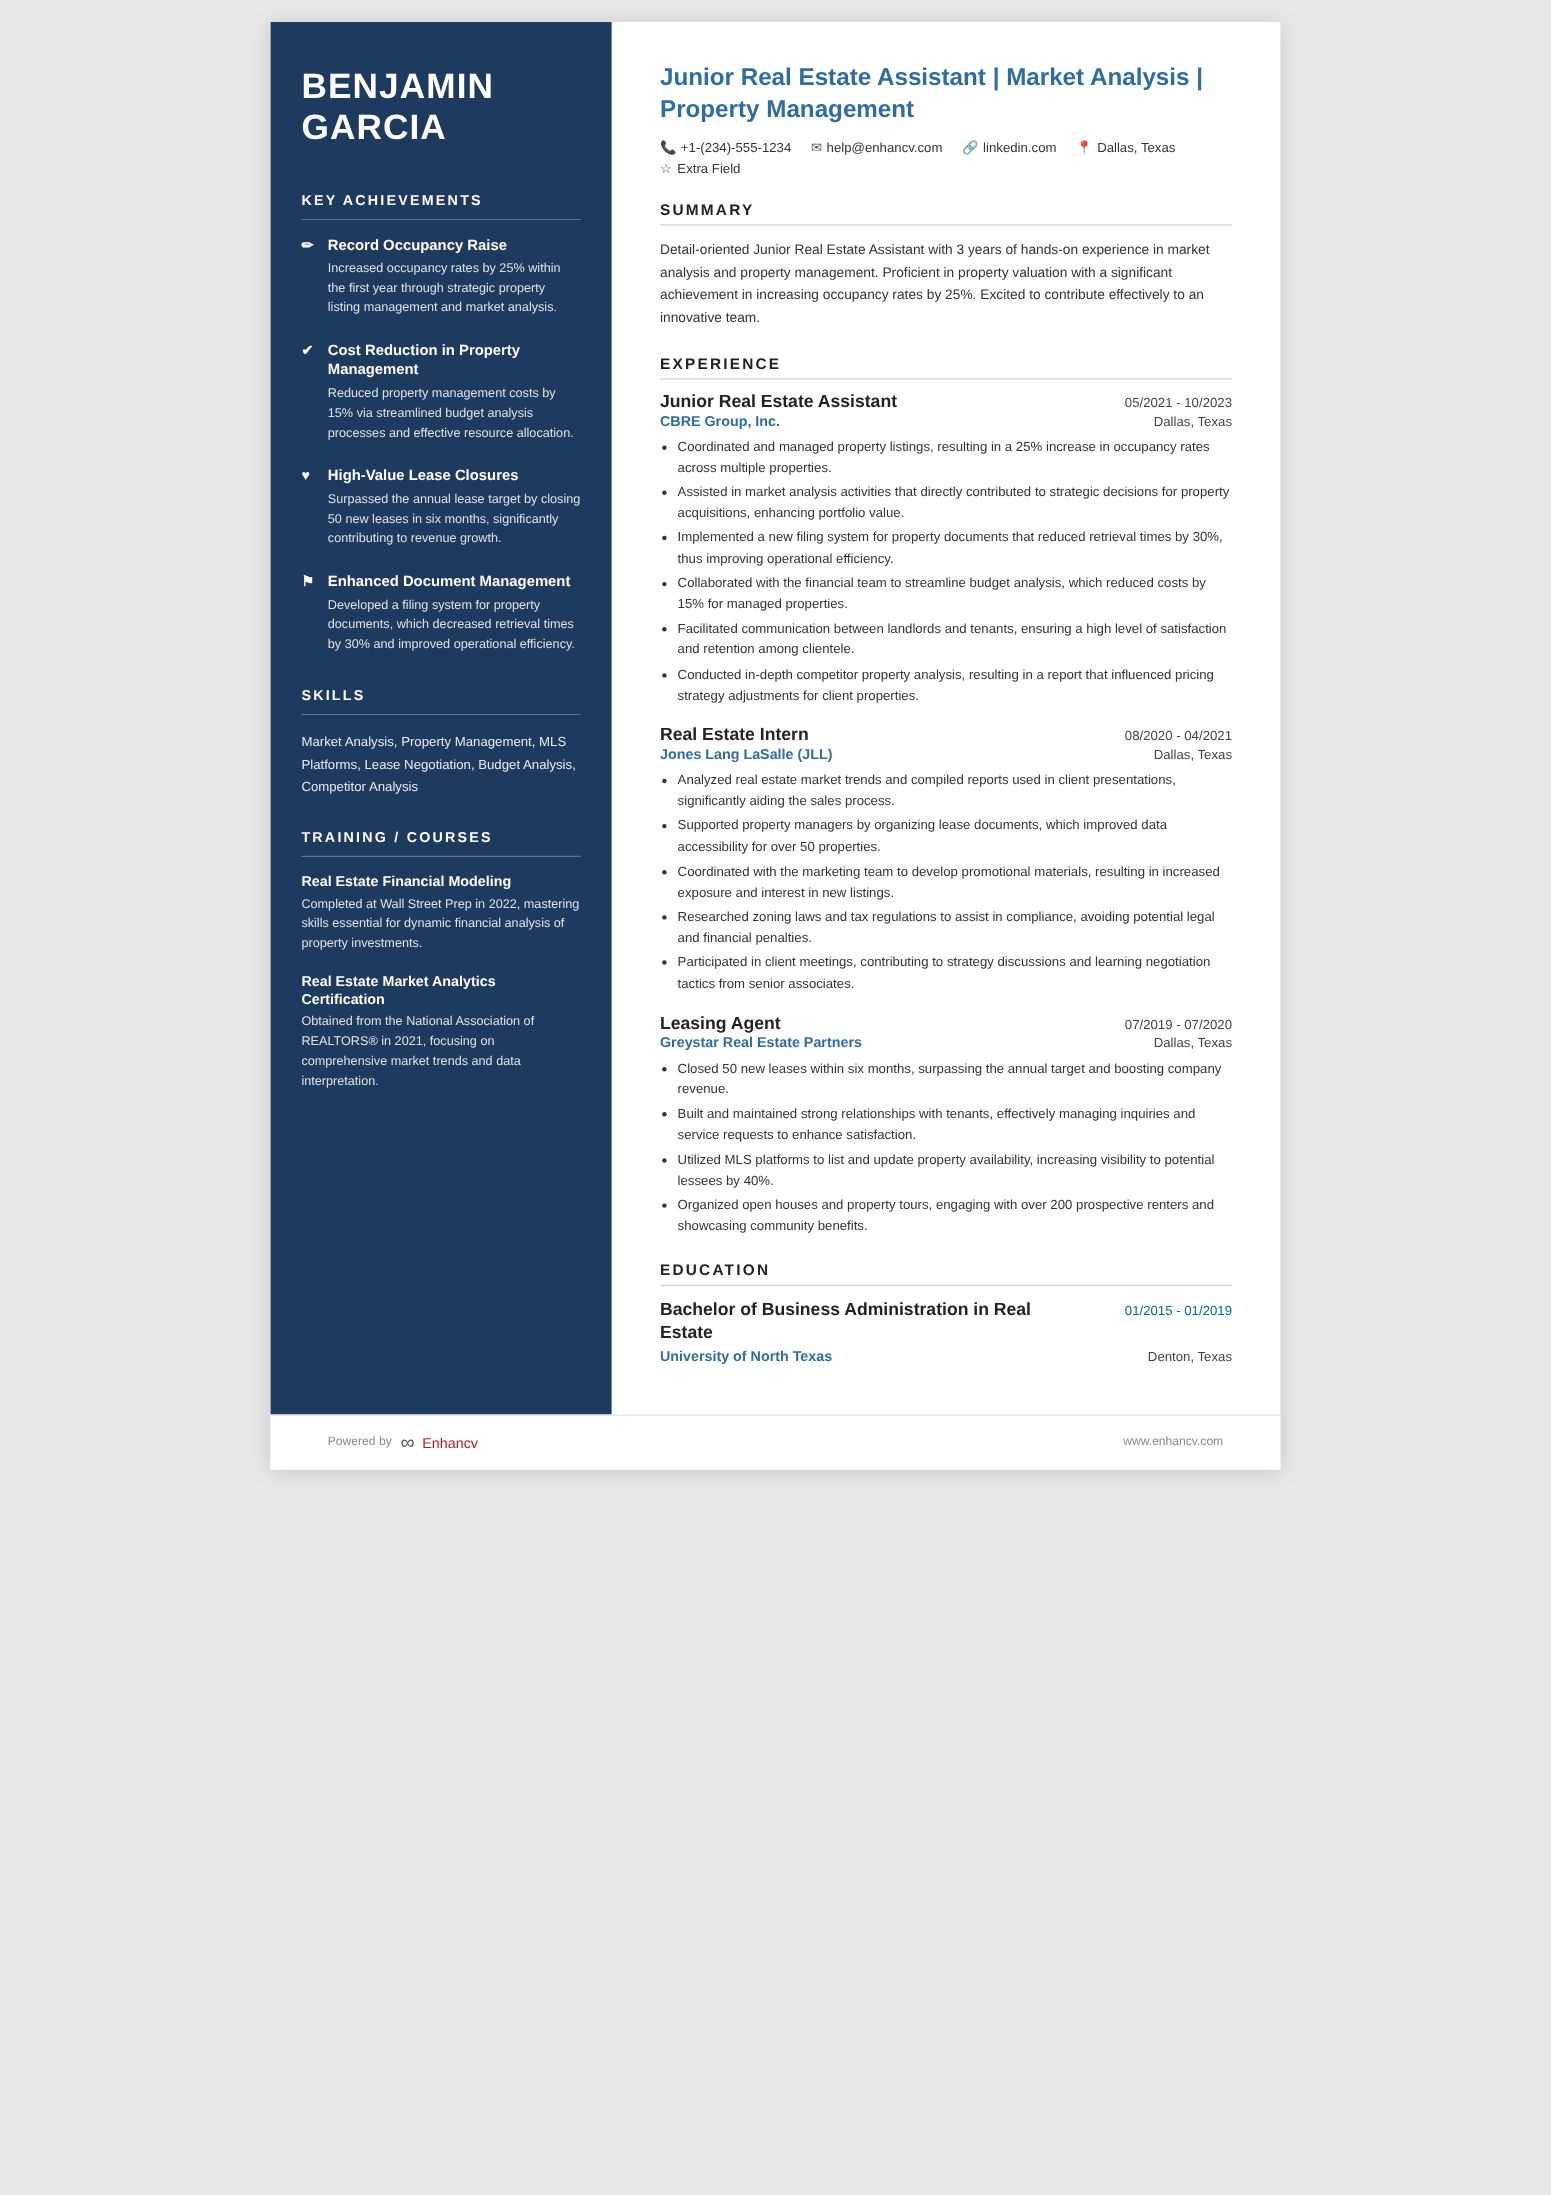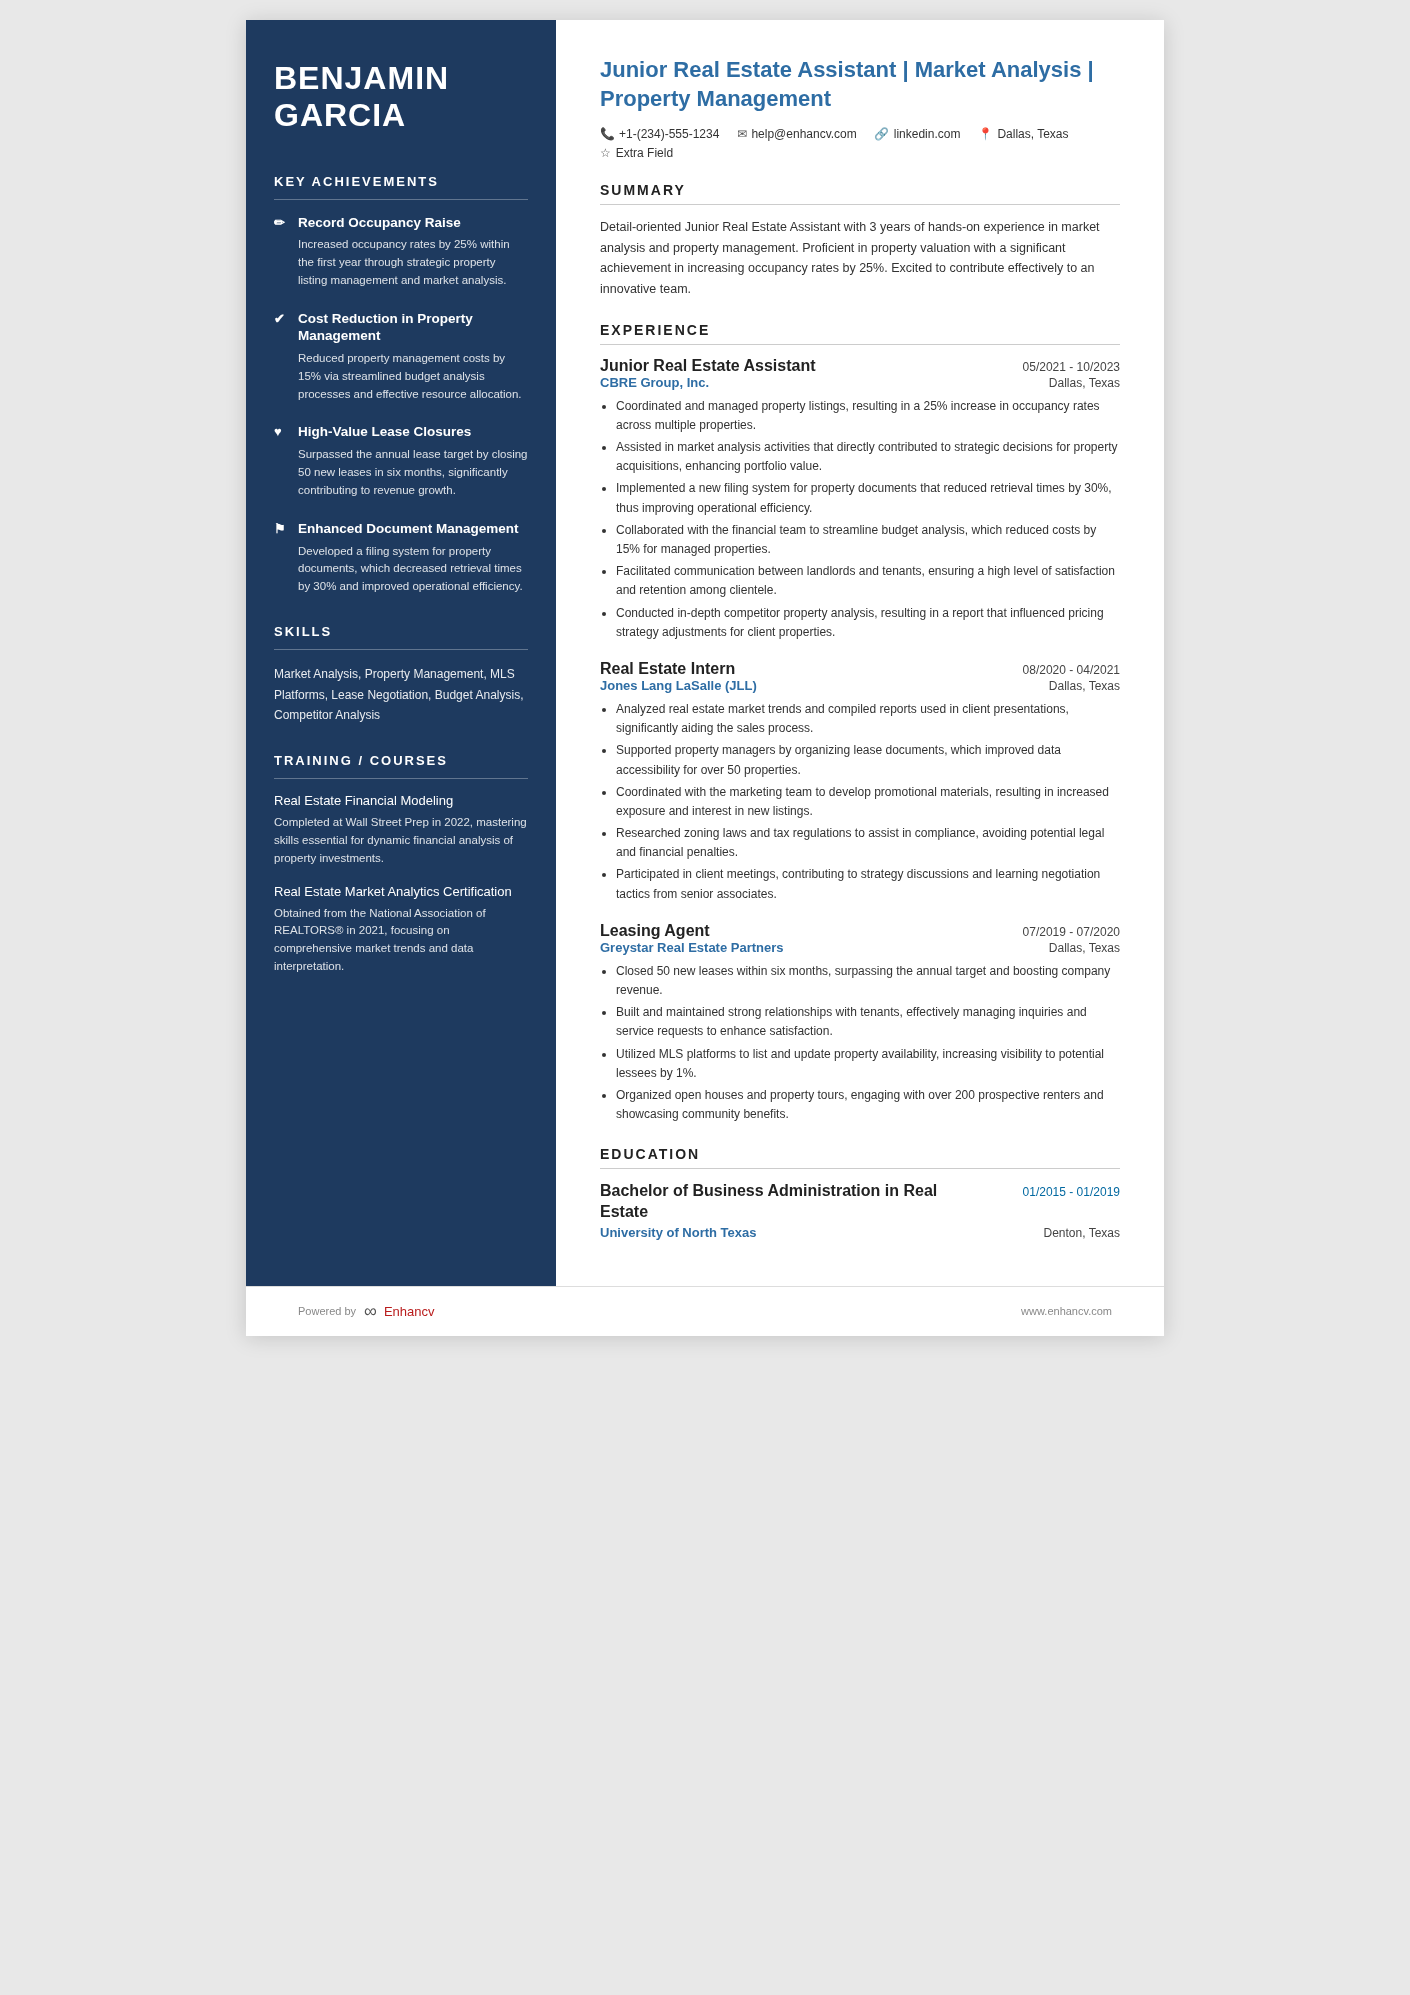--- a/index.html
+++ b/index.html
@@ -79,21 +79,21 @@
     .skills-text {
       font-size: 12px;
       line-height: 1.7;
       color: rgba(255,255,255,0.9);
     }
     .training-item {
       margin-bottom: 16px;
     }
     .training-title {
       font-size: 13px;
-      font-weight: 400;
+      font-weight: 700;
       margin-bottom: 4px;
       line-height: 1.3;
     }
     .training-desc {
       font-size: 11.5px;
       line-height: 1.55;
       color: rgba(255,255,255,0.85);
     }
     
     .main {
@@ -397,21 +397,21 @@
           <div class="exp-job-title">Leasing Agent</div>
           <div class="exp-dates">07/2019 - 07/2020</div>
         </div>
         <div class="exp-company-row">
           <div class="exp-company">Greystar Real Estate Partners</div>
           <div class="exp-location">Dallas, Texas</div>
         </div>
         <ul class="exp-bullets">
           <li>Closed 50 new leases within six months, surpassing the annual target and boosting company revenue.</li>
           <li>Built and maintained strong relationships with tenants, effectively managing inquiries and service requests to enhance satisfaction.</li>
-          <li>Utilized MLS platforms to list and update property availability, increasing visibility to potential lessees by 1%.</li>
+          <li>Utilized MLS platforms to list and update property availability, increasing visibility to potential lessees by 40%.</li>
           <li>Organized open houses and property tours, engaging with over 200 prospective renters and showcasing community benefits.</li>
         </ul>
       </div>
 
       <div class="section-title">EDUCATION</div>
       <hr class="section-divider">
 
       <div class="edu-item">
         <div class="edu-header">
           <div class="edu-degree">Bachelor of Business Administration in Real Estate</div>

